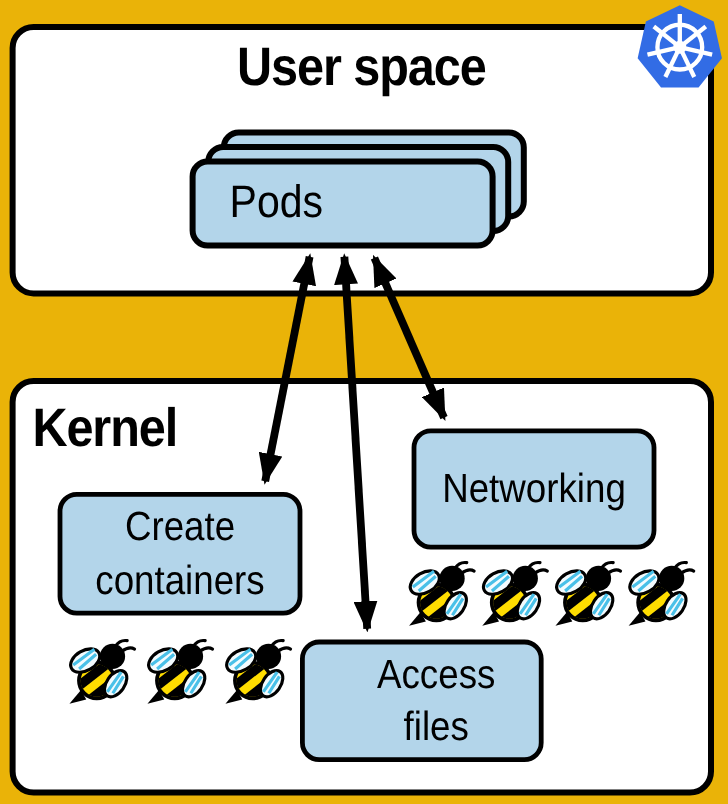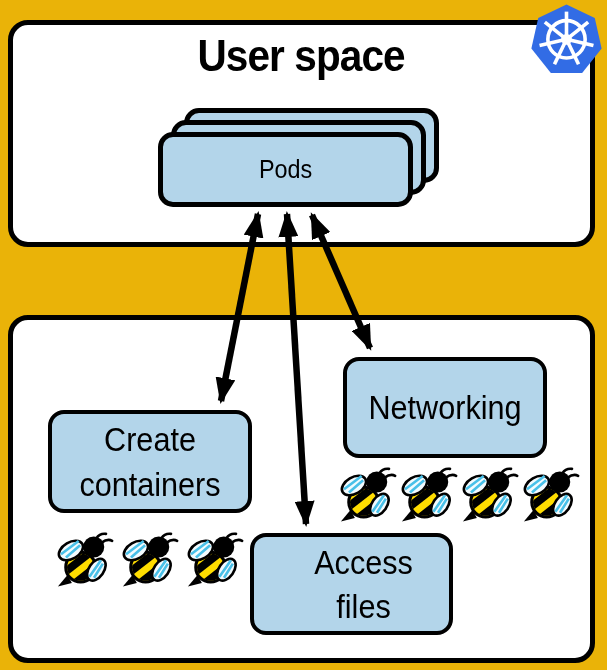--- a/index.html
+++ b/index.html
@@ -8,21 +8,21 @@
   .outer-box{position:absolute;background:#fff;border:5px solid #000;border-radius:20px;box-sizing:border-box;}
   #user-space{left:8px;top:20px;width:587px;height:227px;}
   #kernel{left:8px;top:315px;width:587px;height:348px;}
   .hdr{font-weight:700;font-size:45px;letter-spacing:-1px;line-height:1;}
   .hdr-center{position:absolute;left:0;right:0;top:8px;text-align:center;}
   .hdr-left{position:absolute;left:14px;top:14px;}
   .ct{display:inline-block;transform:scaleX(0.9);transform-origin:center;}
   .ctl{display:inline-block;transform:scaleX(0.9);transform-origin:left center;}
   .pod{position:absolute;width:255px;height:75px;background:#B3D5EA;border:5px solid #000;
        border-radius:15px;box-sizing:border-box;}
-  .pod-front{display:flex;align-items:center;justify-content:center;font-size:26px;}
+  .pod-front{display:flex;align-items:center;justify-content:flex-start;font-size:38px;padding-left:24px;}
   .inner-box{position:absolute;background:#B3D5EA;border:4px solid #000;border-radius:16px;
              box-sizing:border-box;display:flex;align-items:center;justify-content:center;
              font-size:34px;line-height:1.3;text-align:center;}
   .inner-box .ct{width:230px;}
   #create-containers{left:35px;top:90px;width:204px;height:103px;}
   #networking{left:330px;top:37px;width:204px;height:101px;}
   #access-files{left:237px;top:213px;width:203px;height:102px;padding-left:24px;}
   .bee-row{position:absolute;display:flex;}
   #bees-left{left:44px;top:213px;gap:9px;}
   #bees-right{left:327px;top:148px;gap:5px;}
@@ -86,20 +86,23 @@
       <line x1="32" y1="31" x2="9.6" y2="36.1"></line>
       <line x1="32" y1="31" x2="22" y2="51.7"></line>
       <line x1="32" y1="31" x2="42" y2="51.7"></line>
       <line x1="32" y1="31" x2="54.4" y2="36.1"></line>
       <line x1="32" y1="31" x2="50" y2="16.7"></line>
     </g>
     <circle cx="32" cy="31" r="4.5" fill="#FFFFFF"></circle>
   </svg>
 
   <div class="outer-box" id="kernel">
+    <div class="hdr hdr-left">
+      <span class="ctl">Kernel</span>
+    </div>
 
     <div class="inner-box" id="networking">
       <span class="ct">Networking</span>
     </div>
     <div class="inner-box" id="create-containers">
       <span class="ct">Create containers</span>
     </div>
     <div class="inner-box" id="access-files">
       <span class="ct">Access files</span>
     </div>

